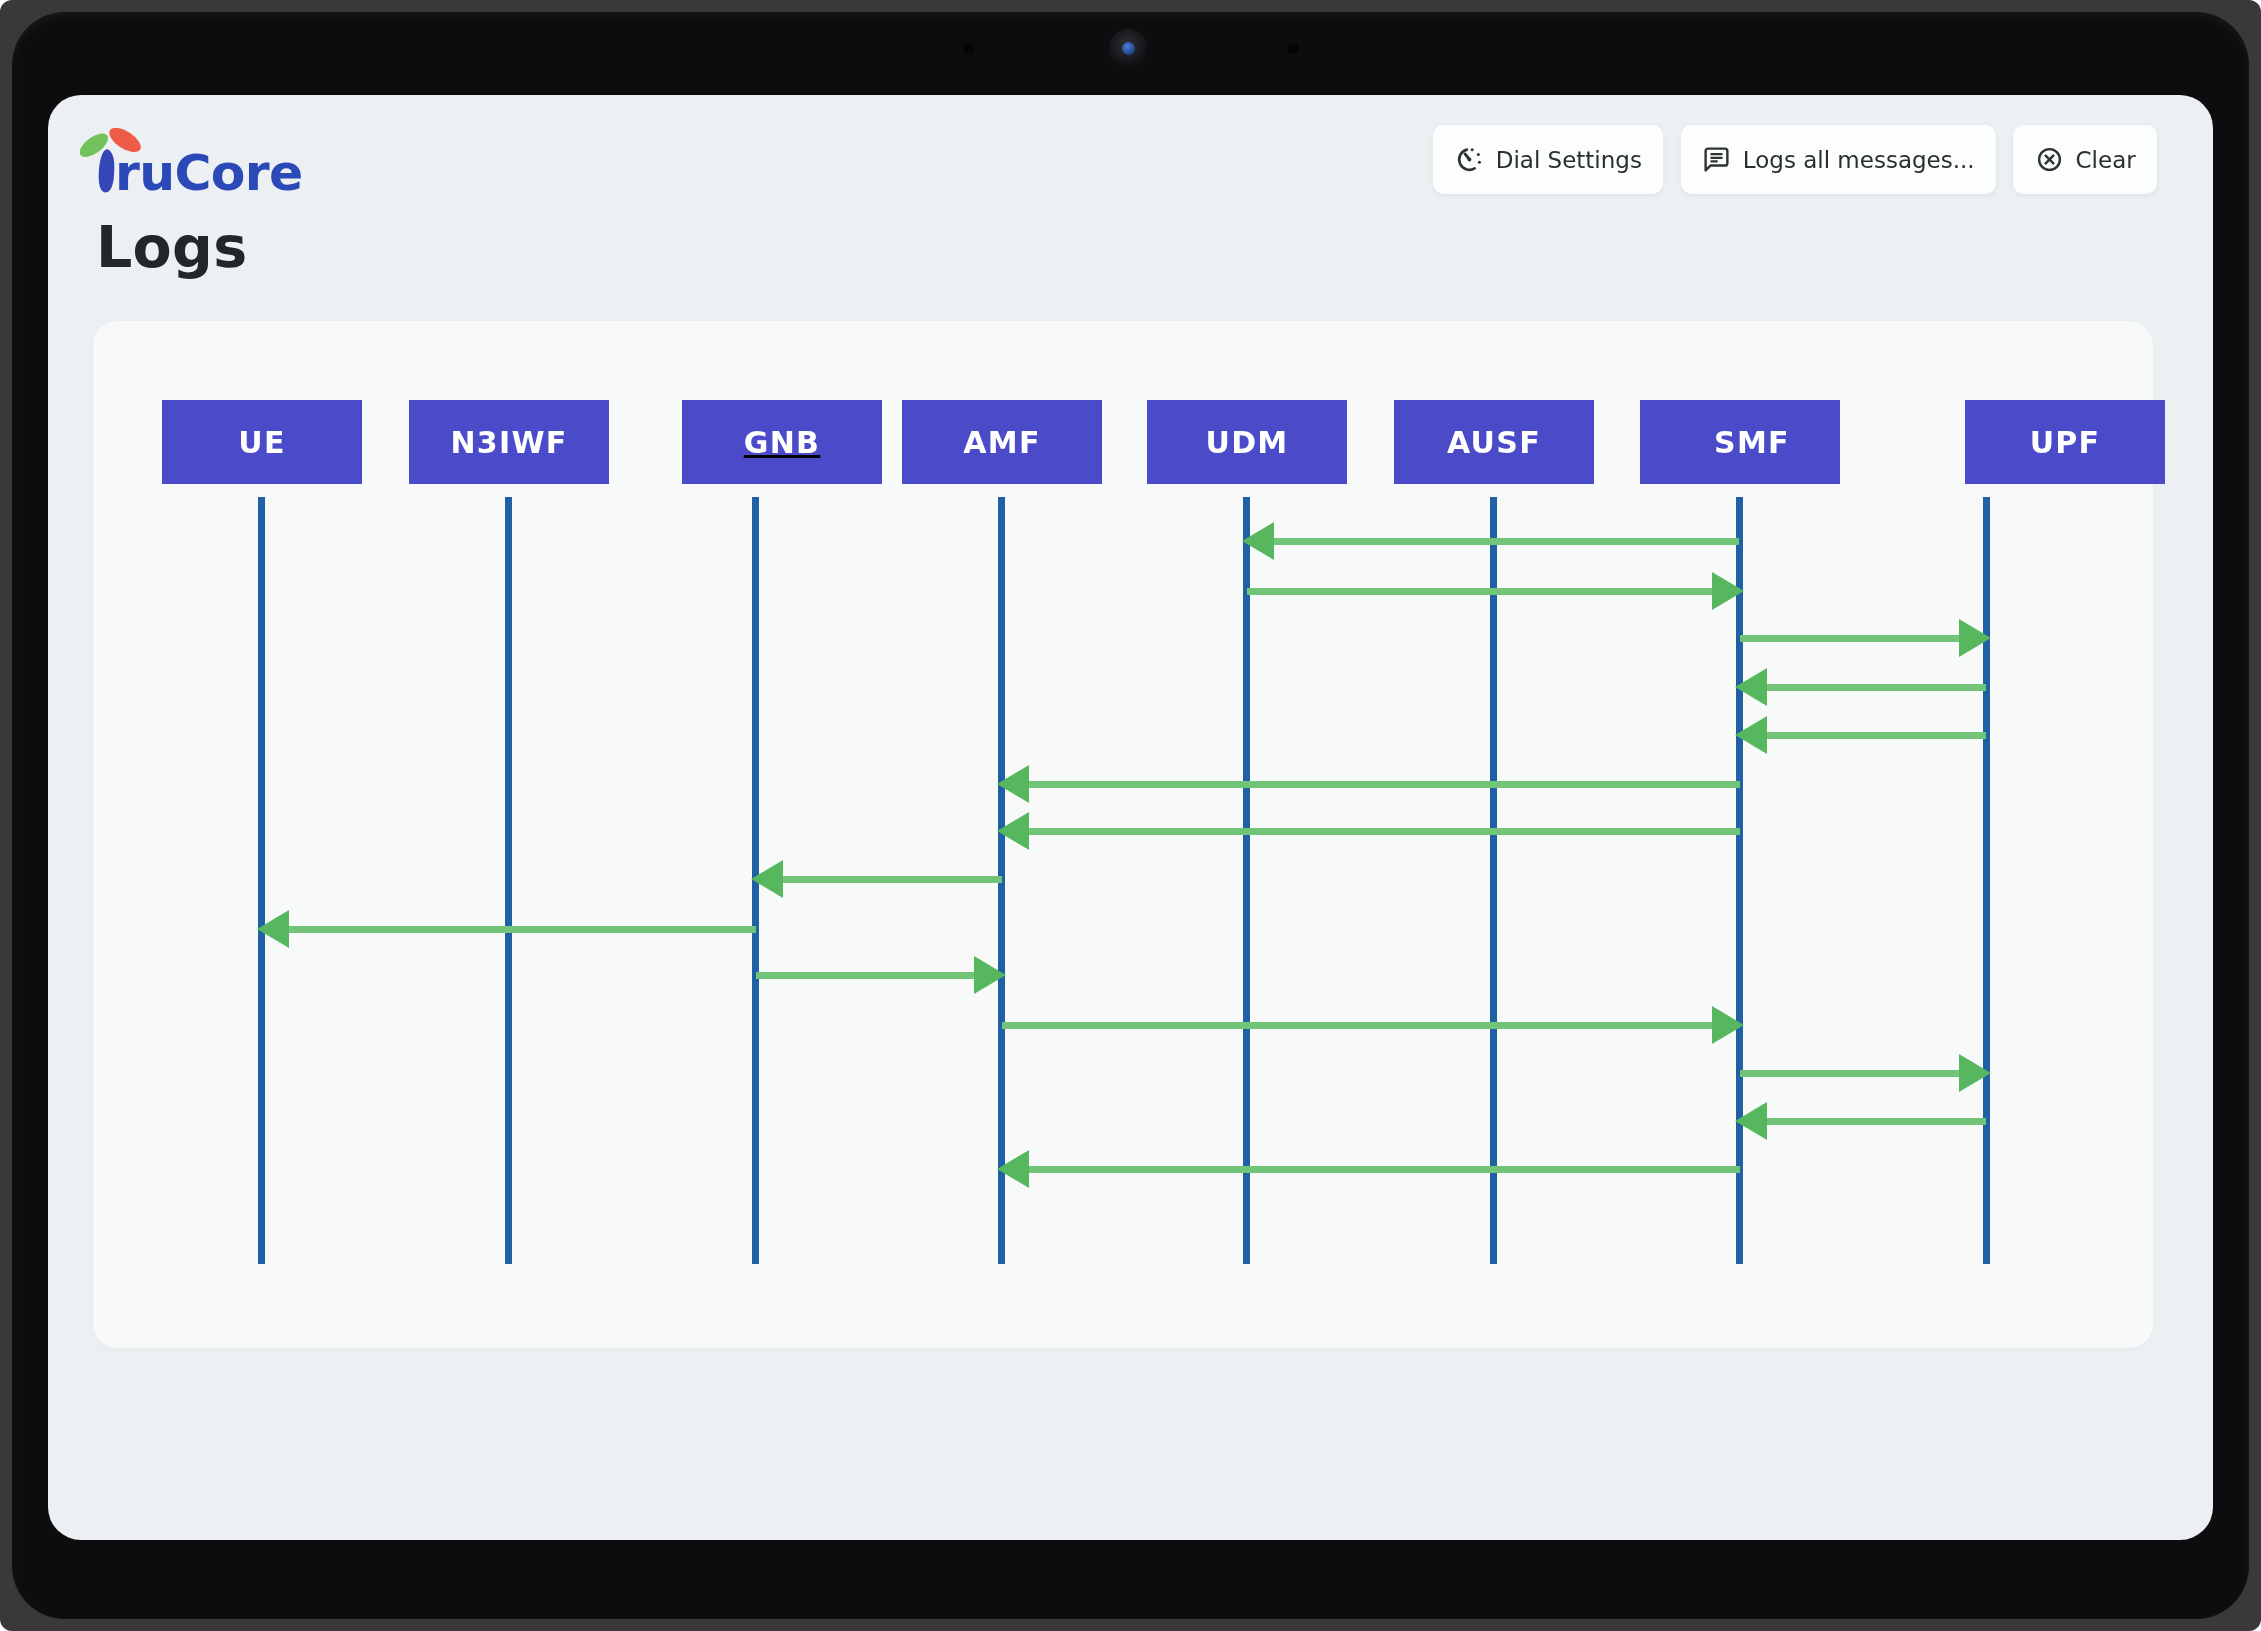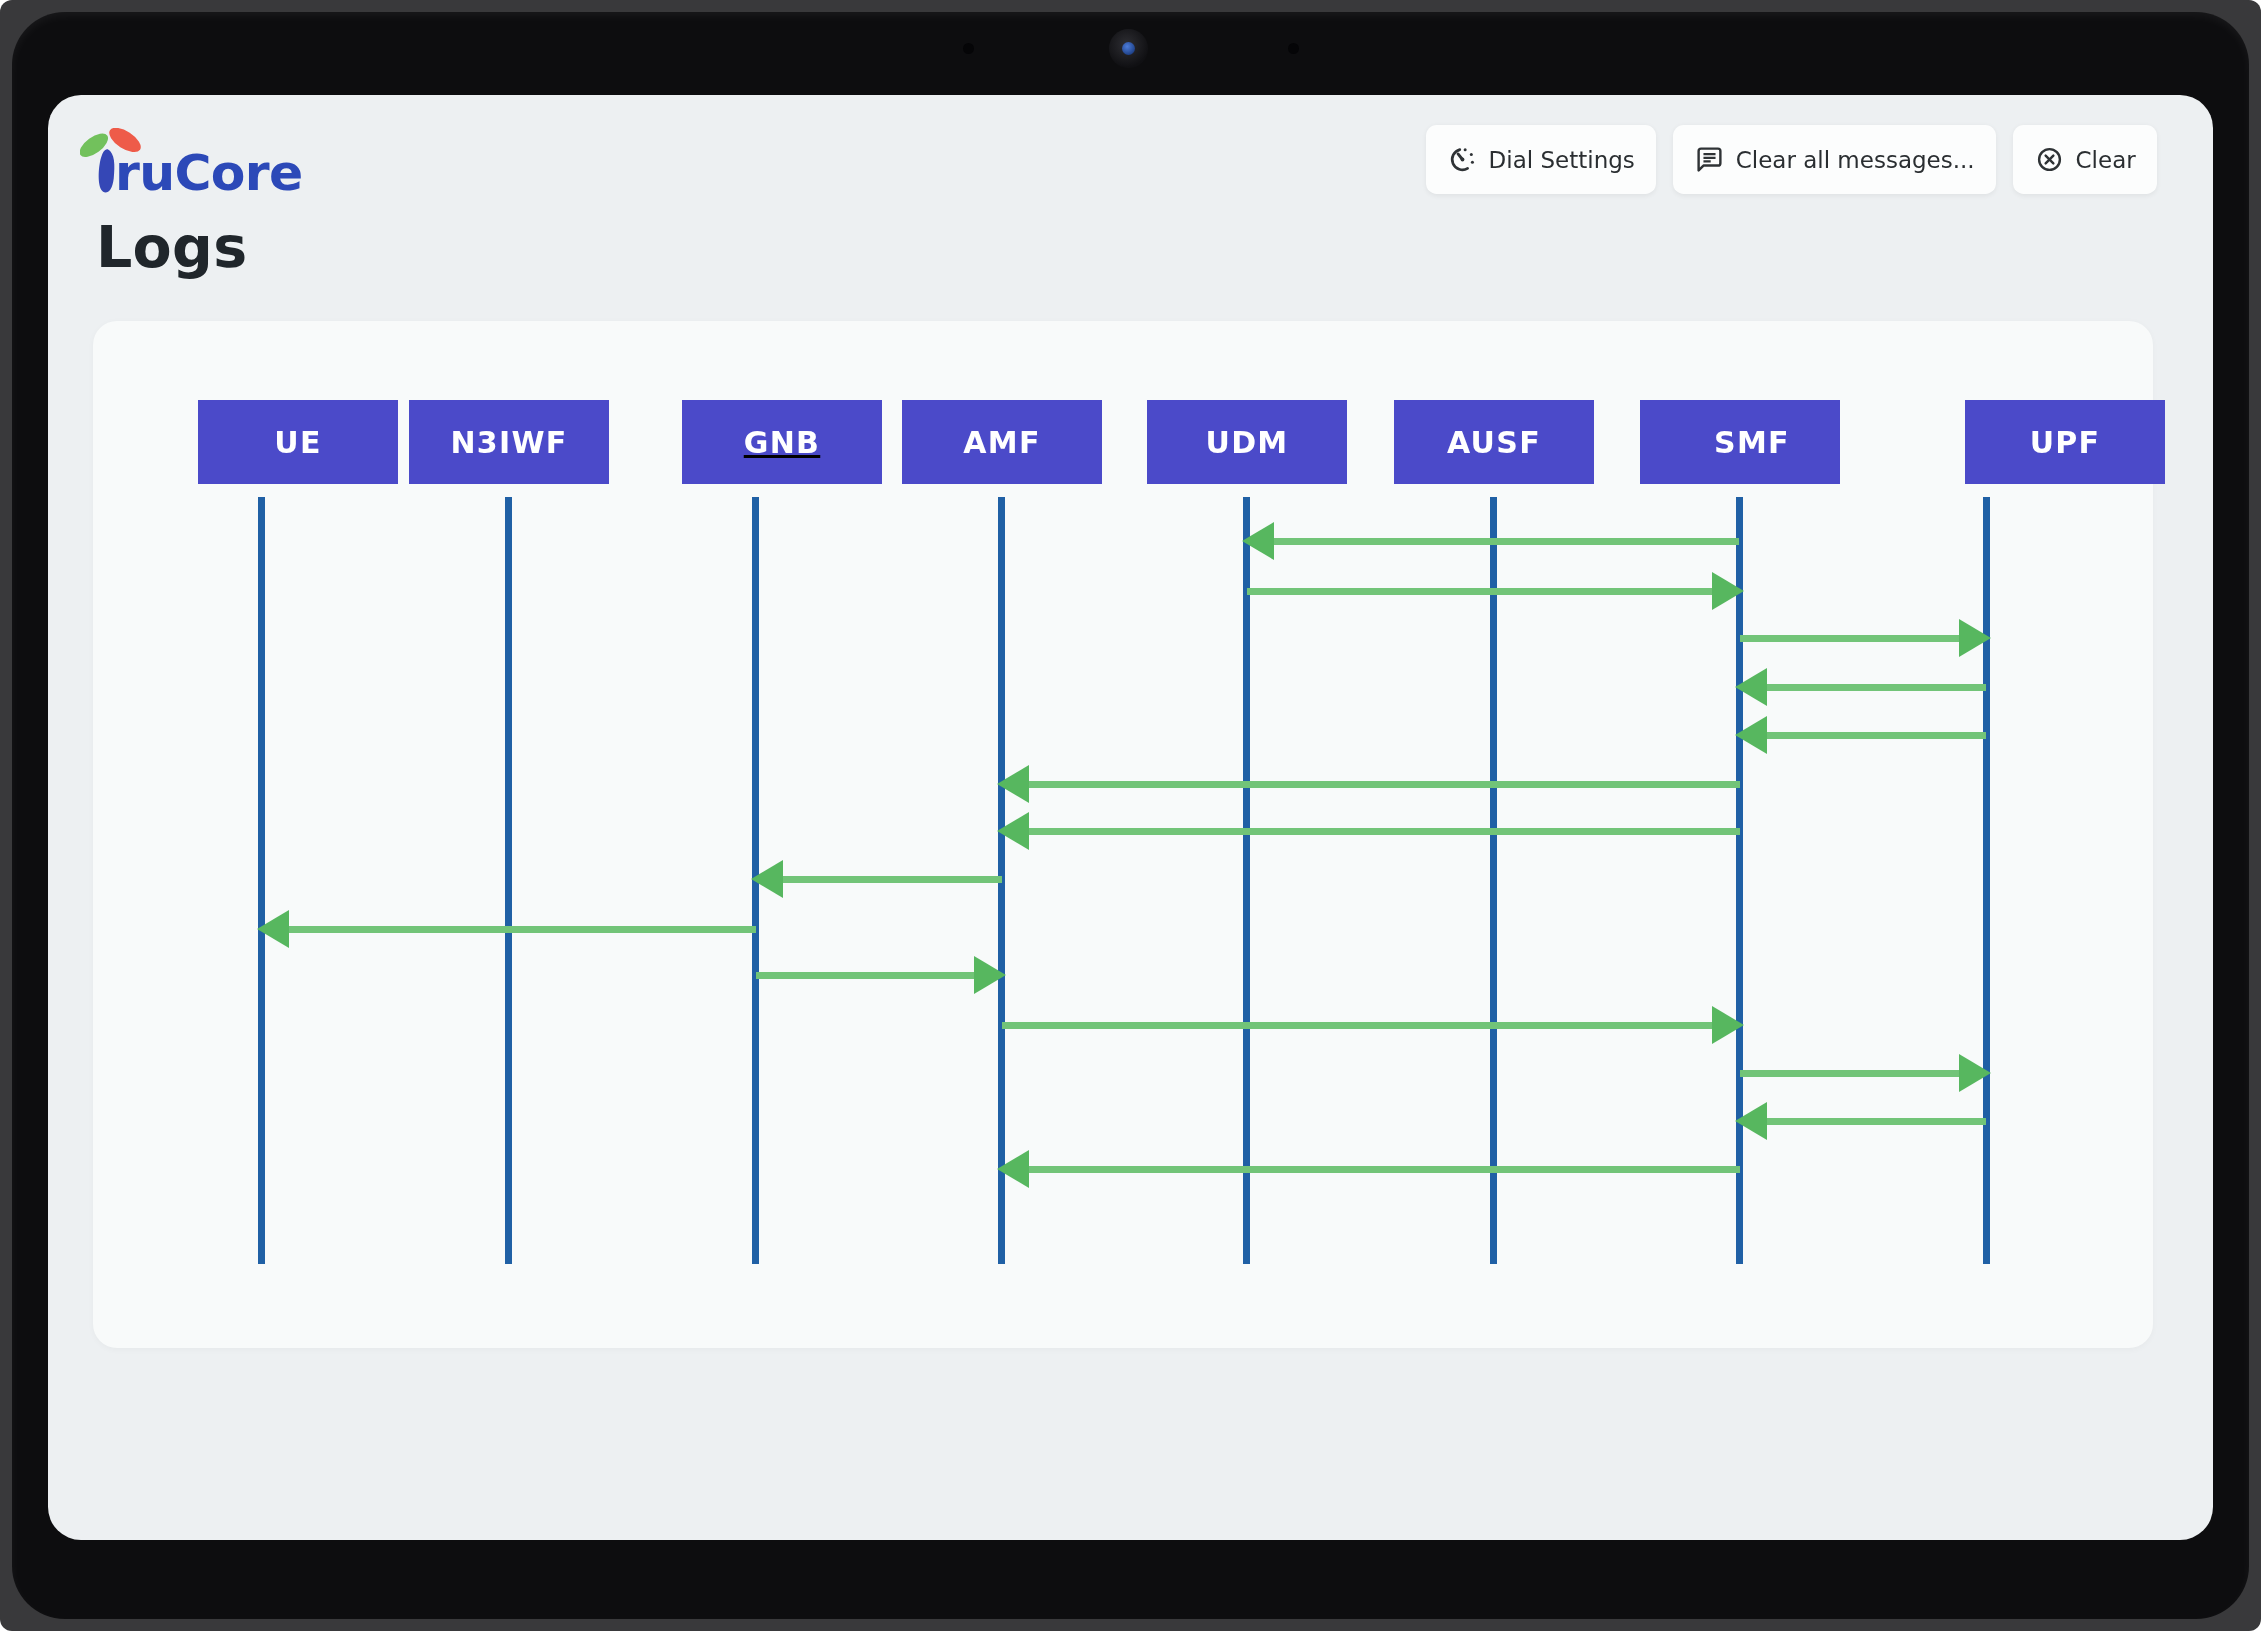--- a/index.html
+++ b/index.html
@@ -83,35 +83,35 @@
         <span>Dial Settings</span>
       </button>
 
       <button class="tbtn">
         <svg width="29" height="29" viewBox="0 0 24 24">
           <path d="M21 15a2 2 0 0 1-2 2H7l-4 4V5a2 2 0 0 1 2-2h14a2 2 0 0 1 2 2z" fill="none" stroke="#2f3336" stroke-width="2" stroke-linejoin="round"></path>
           <line x1="7" y1="7.6" x2="17" y2="7.6" stroke="#2f3336" stroke-width="1.8"></line>
           <line x1="7" y1="10.6" x2="17" y2="10.6" stroke="#2f3336" stroke-width="1.8"></line>
           <line x1="7" y1="13.6" x2="13" y2="13.6" stroke="#2f3336" stroke-width="1.8"></line>
         </svg>
-        <span>Clear all messages...</span>
+        <span>Logs all messages...</span>
       </button>
 
       <button class="tbtn">
         <svg width="29" height="29" viewBox="0 0 24 24">
           <circle cx="12" cy="12" r="8.6" fill="none" stroke="#2f3336" stroke-width="2"></circle>
           <line x1="8.8" y1="8.8" x2="15.2" y2="15.2" stroke="#2f3336" stroke-width="2" stroke-linecap="round"></line>
           <line x1="15.2" y1="8.8" x2="8.8" y2="15.2" stroke="#2f3336" stroke-width="2" stroke-linecap="round"></line>
         </svg>
         <span>Clear</span>
       </button>
     </div>
 
     <div class="panel">
-        <div class="entity-box" style="left: 69px; background: rgb(75, 74, 201); margin-left: 36px;">
+        <div class="entity-box" style="left: 69px; background: rgb(75, 74, 201);">
           <span style="color: rgb(255, 255, 255);">UE</span>
         </div>
         <div class="lifeline" style="left: 165px; top: 176px; height: 767px; background: rgb(32, 96, 165);"></div>
         <div class="entity-box" style="left: 316px; background: rgb(75, 74, 201);">
           <span style="color: rgb(255, 255, 255);">N3IWF</span>
         </div>
         <div class="lifeline" style="left: 412px; top: 176px; height: 767px; background: rgb(32, 96, 165);"></div>
         <div class="entity-box" style="left: 589px; background: rgb(75, 74, 201); text-decoration: underline;">
           <span style="color: rgb(255, 255, 255);">GNB</span>
         </div>

